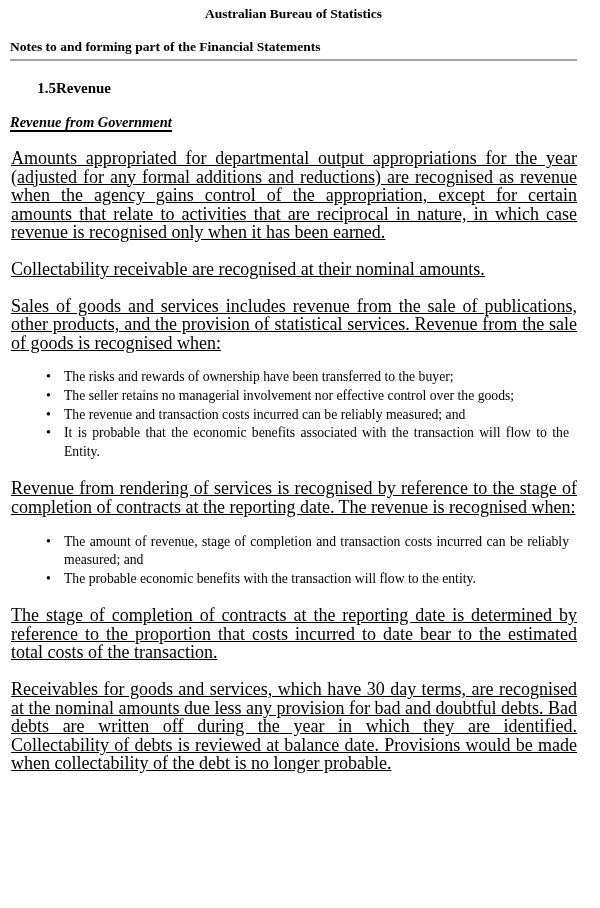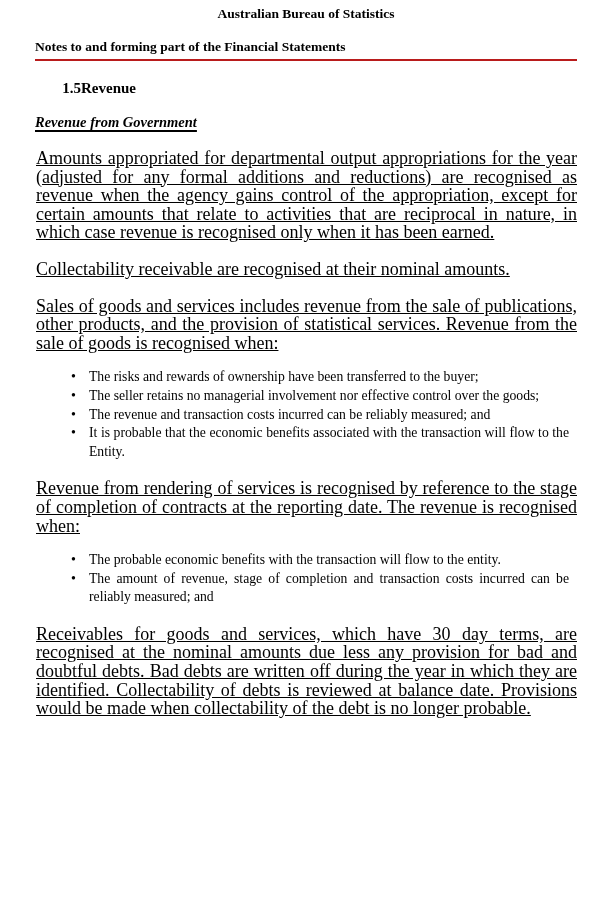--- a/index.html
+++ b/index.html
@@ -11,35 +11,35 @@
     width: 600px;
     height: 908px;
     overflow: hidden;
     font-family: "Liberation Serif", "DejaVu Serif", serif;
     color: #000000;
   }
   .page {
     box-sizing: border-box;
     width: 600px;
     height: 908px;
-    padding: 6px 23px 0 35px;
+    padding: 6px 23px 0 10px;
   }
   .doc-title {
     text-align: center;
     font-weight: 700;
     font-size: 13.5px;
     line-height: 16px;
   }
   .doc-subtitle {
     font-weight: 700;
     font-size: 13.5px;
     line-height: 15px;
     margin-top: 17px;
     padding-bottom: 5px;
-    border-bottom: 2px solid #b91c1c;
+    border-bottom: 2px solid #a3a3a3;
   }
   .section-heading {
     margin-top: 19px;
     font-weight: 700;
     font-size: 15px;
     line-height: 17px;
   }
   .section-number {
     display: inline-block;
     width: 46px;
@@ -107,20 +107,21 @@
   <ul class="bullets">
     <li>The risks and rewards of ownership have been transferred to the buyer;</li>
     <li>The seller retains no managerial involvement nor effective control over the goods;</li>
     <li>The revenue and transaction costs incurred can be reliably measured; and</li>
     <li>It is probable that the economic benefits associated with the transaction will flow to the Entity.</li>
   </ul>
 
   <p class="para">Revenue from rendering of services is recognised by reference to the stage of completion of contracts at the reporting date. The revenue is recognised when:</p>
 
   <ul class="bullets">
+    <li>The amount of revenue, stage of completion and transaction costs incurred can be reliably measured; and</li>
     <li>The probable economic benefits with the transaction will flow to the entity.</li>
-    <li>The amount of revenue, stage of completion and transaction costs incurred can be reliably measured; and</li>
   </ul>
 
+  <p class="para">The stage of completion of contracts at the reporting date is determined by reference to the proportion that costs incurred to date bear to the estimated total costs of the transaction.</p>
 
   <p class="para">Receivables for goods and services, which have 30 day terms, are recognised at the nominal amounts due less any provision for bad and doubtful debts.  Bad debts are written off during the year in which they are identified.  Collectability of debts is reviewed at balance date.  Provisions would be made when collectability of the debt is no longer probable.</p>
 
 </div>
 
 </body></html>

